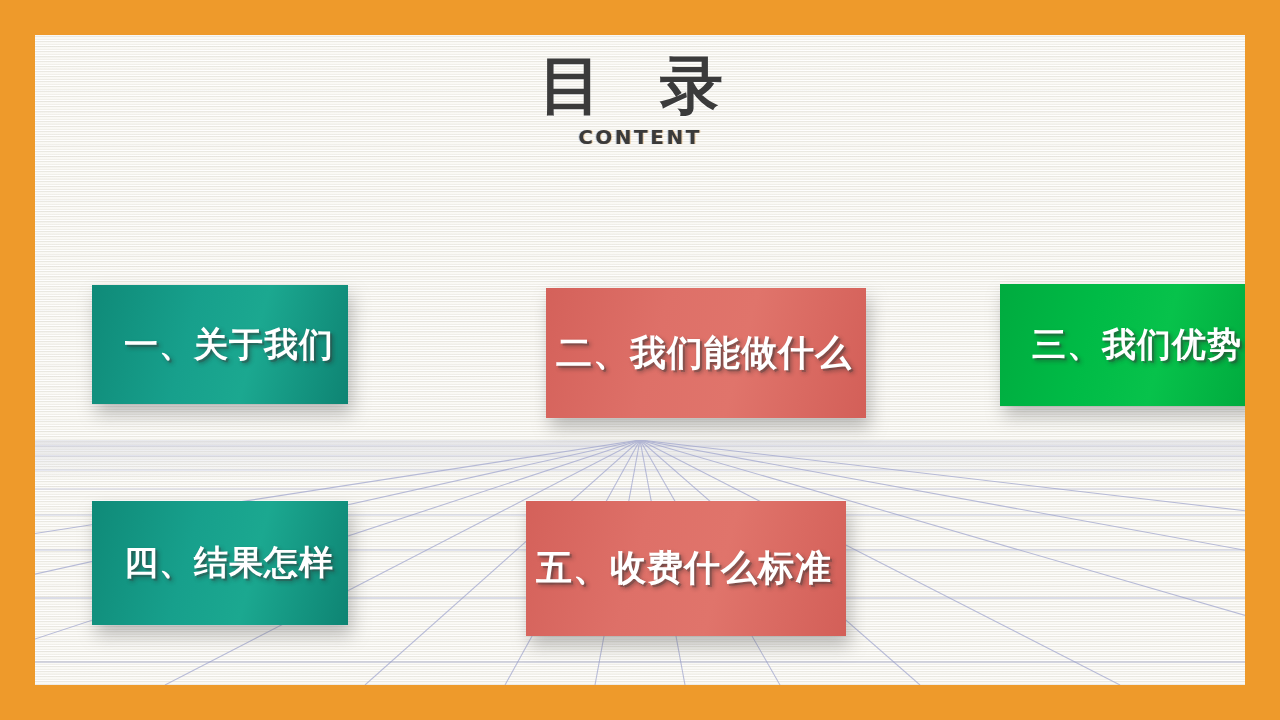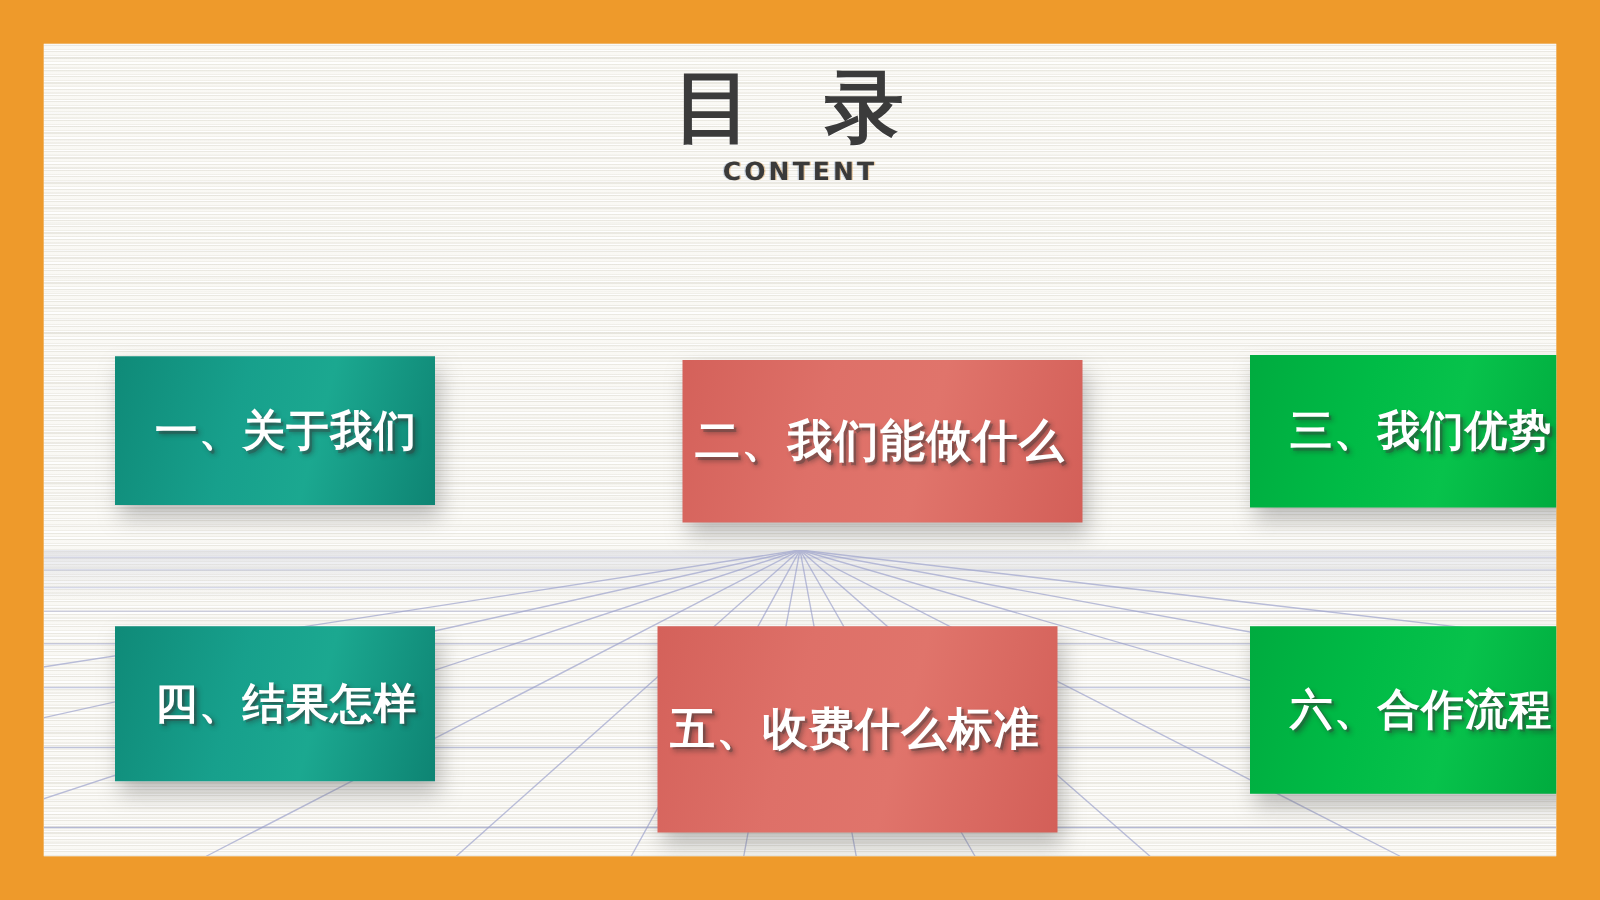--- a/index.html
+++ b/index.html
@@ -142,21 +142,21 @@
   
   .card.green {
     background: linear-gradient(105deg, #00ab3f 0%, #00bb46 35%, #07c24b 62%, #00a93d 100%);
   }
 
   
   #card-1 { left: 57px;  top: 250px; width: 256px; height: 119px; }
   #card-2 { left: 491px; top: 253px; width: 320px; height: 130px; margin-left: 20px; }
   #card-3 { left: 965px; top: 249px; width: 256px; height: 122px; }
   #card-4 { left: 57px;  top: 466px; width: 256px; height: 124px; }
-  #card-5 { left: 491px; top: 466px; width: 320px; height: 165px; }
+  #card-5 { left: 491px; top: 466px; width: 320px; height: 135px; }
   #card-6 { left: 965px; top: 466px; width: 256px; height: 134px; }
 
   #card-1 .card-label, #card-3 .card-label,
   #card-4 .card-label, #card-6 .card-label { font-size: 34px; letter-spacing: 1px; }
   #card-2 .card-label, #card-5 .card-label { font-size: 36px; letter-spacing: 1px; }
 </style>
 </head>
 <body>
 
 <div id="slide">
@@ -218,18 +218,15 @@
     </div>
 
     <div id="card-3" class="card green">
       <span class="card-label">三、我们优势</span>
     </div>
 
     <div id="card-5" class="card salmon">
       <span class="card-label">五、收费什么标准</span>
     </div>
 
-    <div id="card-6" class="card green">
-      <span class="card-label">六、合作流程</span>
-    </div>
 
   </div>
 </div>
 
 </body></html>

